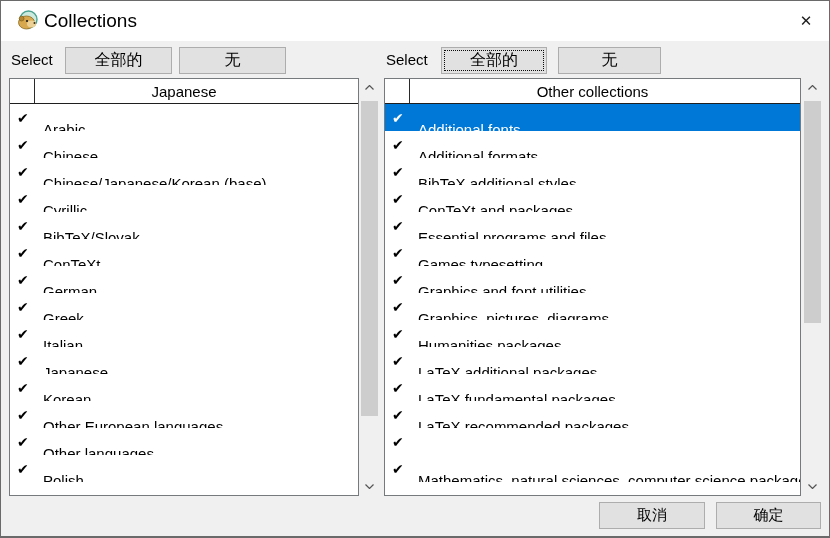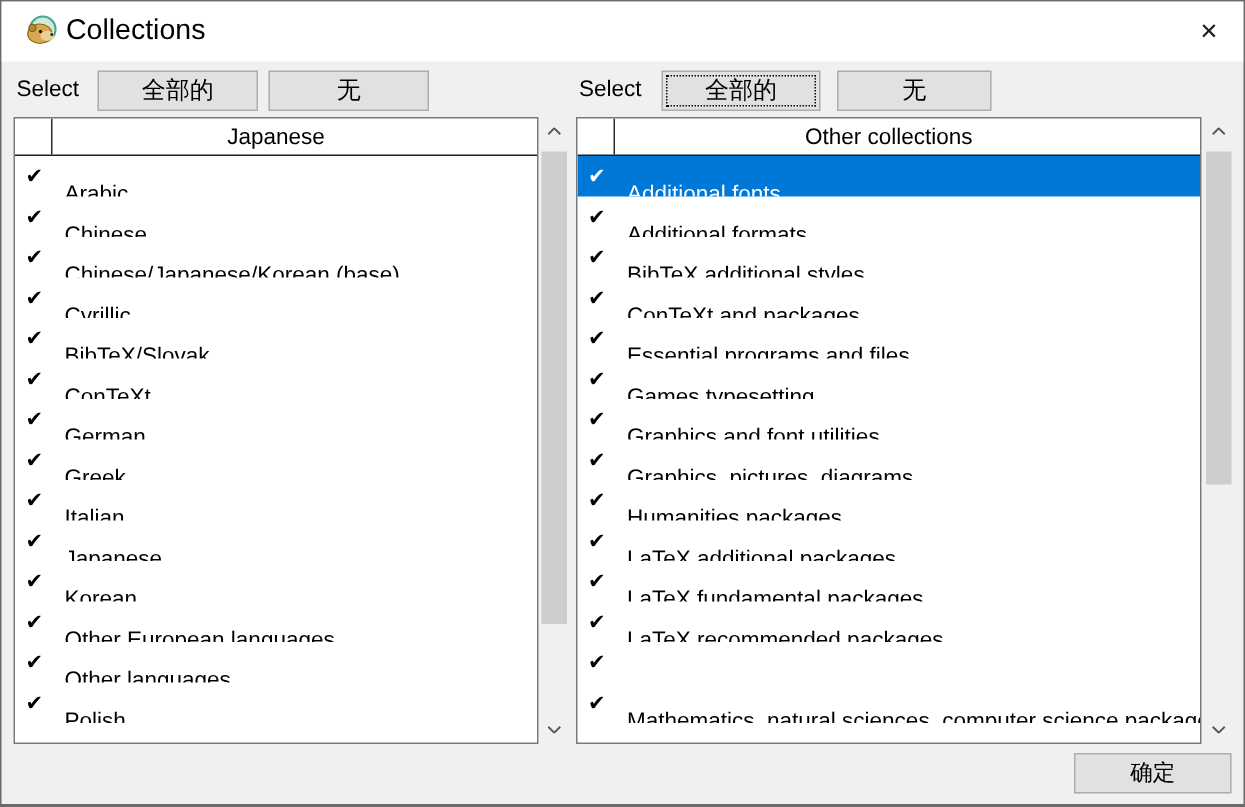--- a/index.html
+++ b/index.html
@@ -288,15 +288,16 @@
     <div class="sb-track">
       <div class="sb-thumb" style="top:4px;height:222px"></div>
     </div>
     <div class="sb-arrow">
       <svg width="9" height="5" viewBox="0 0 9 5">
           <polyline points="0.5,0.5 4.5,4.5 8.5,0.5" fill="none" stroke="#555" stroke-width="1.2"></polyline>
         </svg>
     </div>
   </div>
 
+  <button class="footer-btn" id="cancel-btn">取消</button>
   <button class="footer-btn" id="ok-btn">确定</button>
 
 </div>
 
 </body></html>

